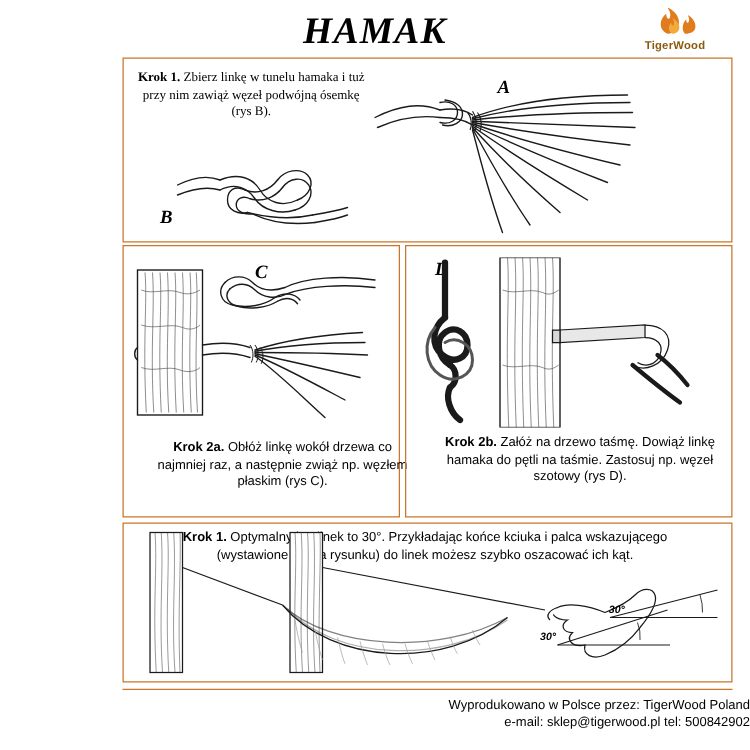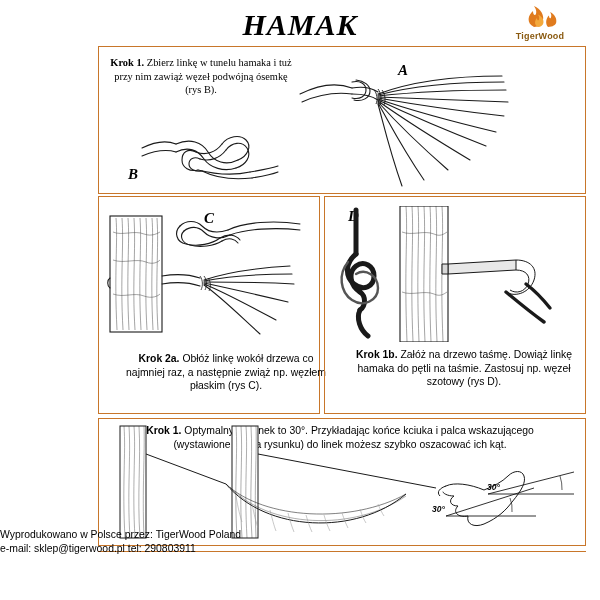--- a/index.html
+++ b/index.html
@@ -83,23 +83,23 @@
   }
   .txt b { font-weight: bold; }
 
   .t-step1 { left: 108px; top: 56px;  width: 186px; font-family: Liberation Serif, serif; }
   .t-step2a{ left: 104px; top: 352px; width: 210px; margin-left: 17px; }
   .t-step2b{ left: 350px; top: 348px; width: 228px; }
   .t-step3 { left: 130px; top: 424px; width: 420px; }
 
   .footer {
     position: absolute;
-    left: 0; top: 528px;
+    left: 0; top: 558px;
     width: 600px;
-    text-align: left;
+    text-align: right;
     font-size: 10.4px;
     line-height: 14px;
   }
 
   
   .fig-label {
     position: absolute;
     font-family: "Liberation Serif", serif;
     font-weight: bold;
     font-style: italic;
@@ -304,21 +304,21 @@
       </g>
 
       <g fill="none" stroke="#1a1a1a" stroke-width="3.4" stroke-linecap="round">
         <path d="M176 86 C188 96 200 106 214 116"></path>
         <path d="M196 78 C204 84 212 92 220 102"></path>
       </g>
     </svg>
   </div>
 
   <div class="txt t-step2b">
-    <b>Krok 1b.</b><span> Załóż na drzewo taśmę. Dowiąż linkę hamaka do pętli na taśmie. Zastosuj np. węzeł szotowy (rys D).</span>
+    <b>Krok 2b.</b><span> Załóż na drzewo taśmę. Dowiąż linkę hamaka do pętli na taśmie. Zastosuj np. węzeł szotowy (rys D).</span>
   </div>
 
   <div class="frame panel-e"></div>
 
   <div class="txt t-step3">
     <b>Krok 1.</b><span> Optymalny kąt linek to 30°. Przykładając końce kciuka i palca wskazującego (wystawione jak na rysunku) do linek możesz szybko oszacować ich kąt.</span>
   </div>
 
   <div class="art" style="left:106px; top:424px;">
     <svg width="470" height="120" viewBox="0 0 470 120">
@@ -385,16 +385,16 @@
     </svg>
   </div>
 
   <div class="angle-label ang1">30°</div>
   <div class="angle-label ang2">30°</div>
 
   <div class="hline hline-bottom"></div>
 
   <div class="footer">
     <div>Wyprodukowano w Polsce przez: TigerWood Poland</div>
-    <div>e-mail: sklep@tigerwood.pl tel: 290803911</div>
+    <div>e-mail: sklep@tigerwood.pl tel: 500842902</div>
   </div>
 
 </div>
 
 </body></html>

